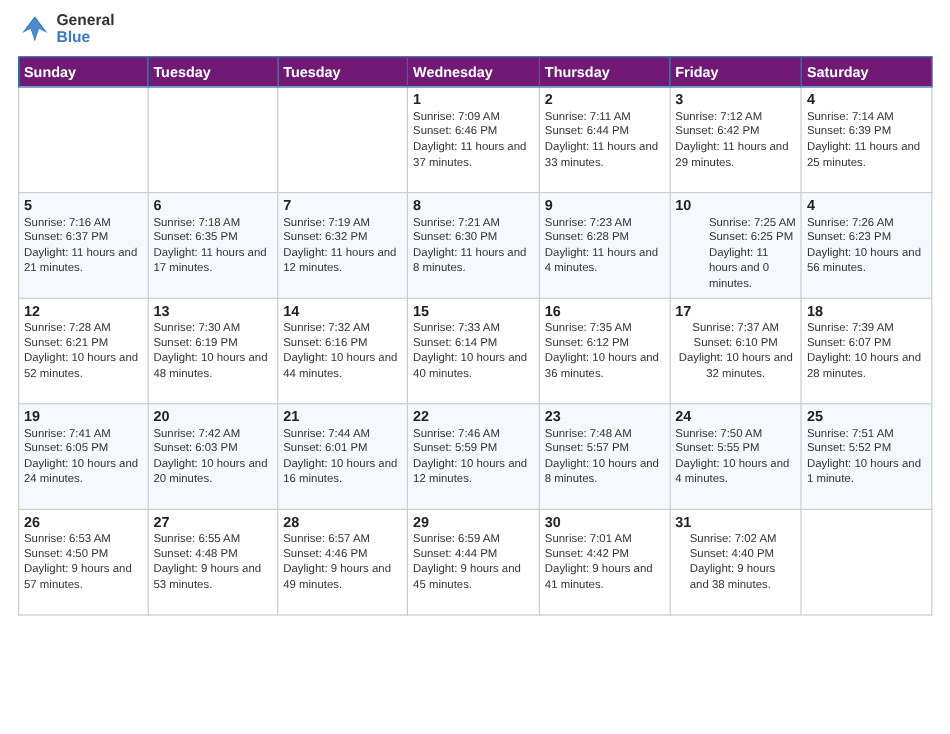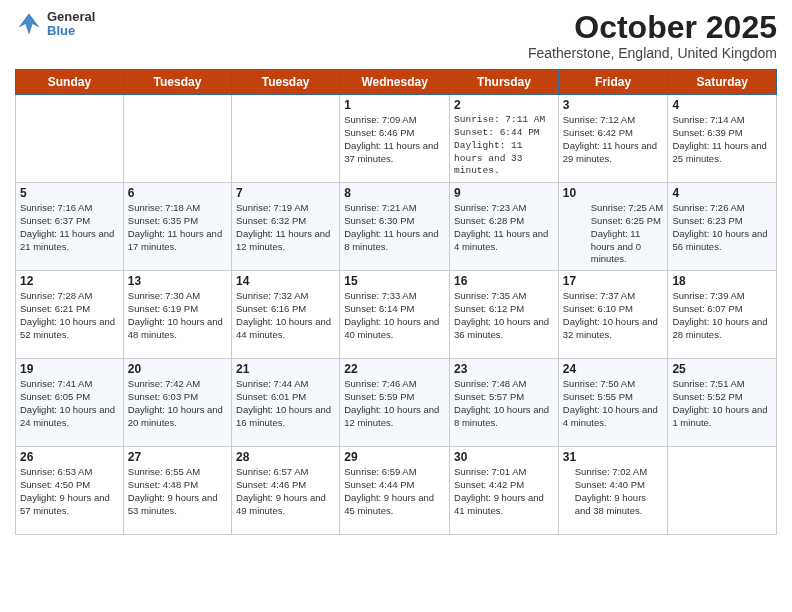--- a/index.html
+++ b/index.html
@@ -57,26 +57,26 @@
     .location {
       font-size: 14px;
       color: #444;
     }
     .calendar {
       width: 100%;
       border-collapse: collapse;
       border: 1px solid #ccc;
     }
     .calendar th {
-      background-color: #c2410c;
+      background-color: #701a75;
       color: #fff;
       font-size: 12px;
       font-weight: bold;
       padding: 5px 4px;
-      text-align: center;
+      text-align: left;
       border: 1px solid #2d6aa0;
     }
     .calendar td {
       width: 113px;
       vertical-align: top;
       border: 1px solid #ccc;
       padding: 3px 4px;
       height: 88px;
       background: #fff;
     }
@@ -106,24 +106,20 @@
     <div class="logo">
       <svg class="logo-icon" viewBox="0 0 32 32">
         <polygon points="16,4 28,20 20,16 16,28 12,16 4,20" fill="#3a7abf"></polygon>
         <polygon points="16,6 26,19 20,15 16,26 12,15 6,19" fill="#5b9dd4" opacity="0.5"></polygon>
       </svg>
       <div class="logo-text">
         <span class="logo-general">General</span>
         <span class="logo-blue">Blue</span>
       </div>
     </div>
-    <div class="title-section">
-      <div class="month-title">October 2025</div>
-      <div class="location">Featherstone, England, United Kingdom</div>
-    </div>
   </div>
 
   <table class="calendar">
     <thead>
       <tr>
       <th>Sunday</th>
           <th>Tuesday</th>
           <th>Tuesday</th>
           <th>Wednesday</th>
           <th>Thursday</th>
@@ -137,21 +133,21 @@
           <td class="empty"></td>
           <td class="empty"></td>
           <td>
             <div class="day-number">1</div>
             <div class="day-info" style="white-space: pre-line;">Sunrise: 7:09 AM
 Sunset: 6:46 PM
 Daylight: 11 hours and 37 minutes.</div>
           </td>
           <td>
             <div class="day-number">2</div>
-            <div class="day-info" style="white-space: pre-line; font-family: Liberation Mono, monospace;">Sunrise: 7:11 AM
+            <div class="day-info" style="white-space: pre-line;">Sunrise: 7:11 AM
 Sunset: 6:44 PM
 Daylight: 11 hours and 33 minutes.</div>
           </td>
           <td>
             <div class="day-number">3</div>
             <div class="day-info" style="white-space: pre-line;">Sunrise: 7:12 AM
 Sunset: 6:42 PM
 Daylight: 11 hours and 29 minutes.</div>
           </td>
           <td>
@@ -231,21 +227,21 @@
 Daylight: 10 hours and 40 minutes.</div>
           </td>
           <td>
             <div class="day-number">16</div>
             <div class="day-info" style="white-space: pre-line;">Sunrise: 7:35 AM
 Sunset: 6:12 PM
 Daylight: 10 hours and 36 minutes.</div>
           </td>
           <td>
             <div class="day-number">17</div>
-            <div class="day-info" style="white-space: pre-line;">Sunrise: 7:37 AM
+            <div class="day-info" style="white-space: pre-line; text-align: center;">Sunrise: 7:37 AM
 Sunset: 6:10 PM
 Daylight: 10 hours and 32 minutes.</div>
           </td>
           <td>
             <div class="day-number">18</div>
             <div class="day-info" style="white-space: pre-line;">Sunrise: 7:39 AM
 Sunset: 6:07 PM
 Daylight: 10 hours and 28 minutes.</div>
           </td>
         </tr>

